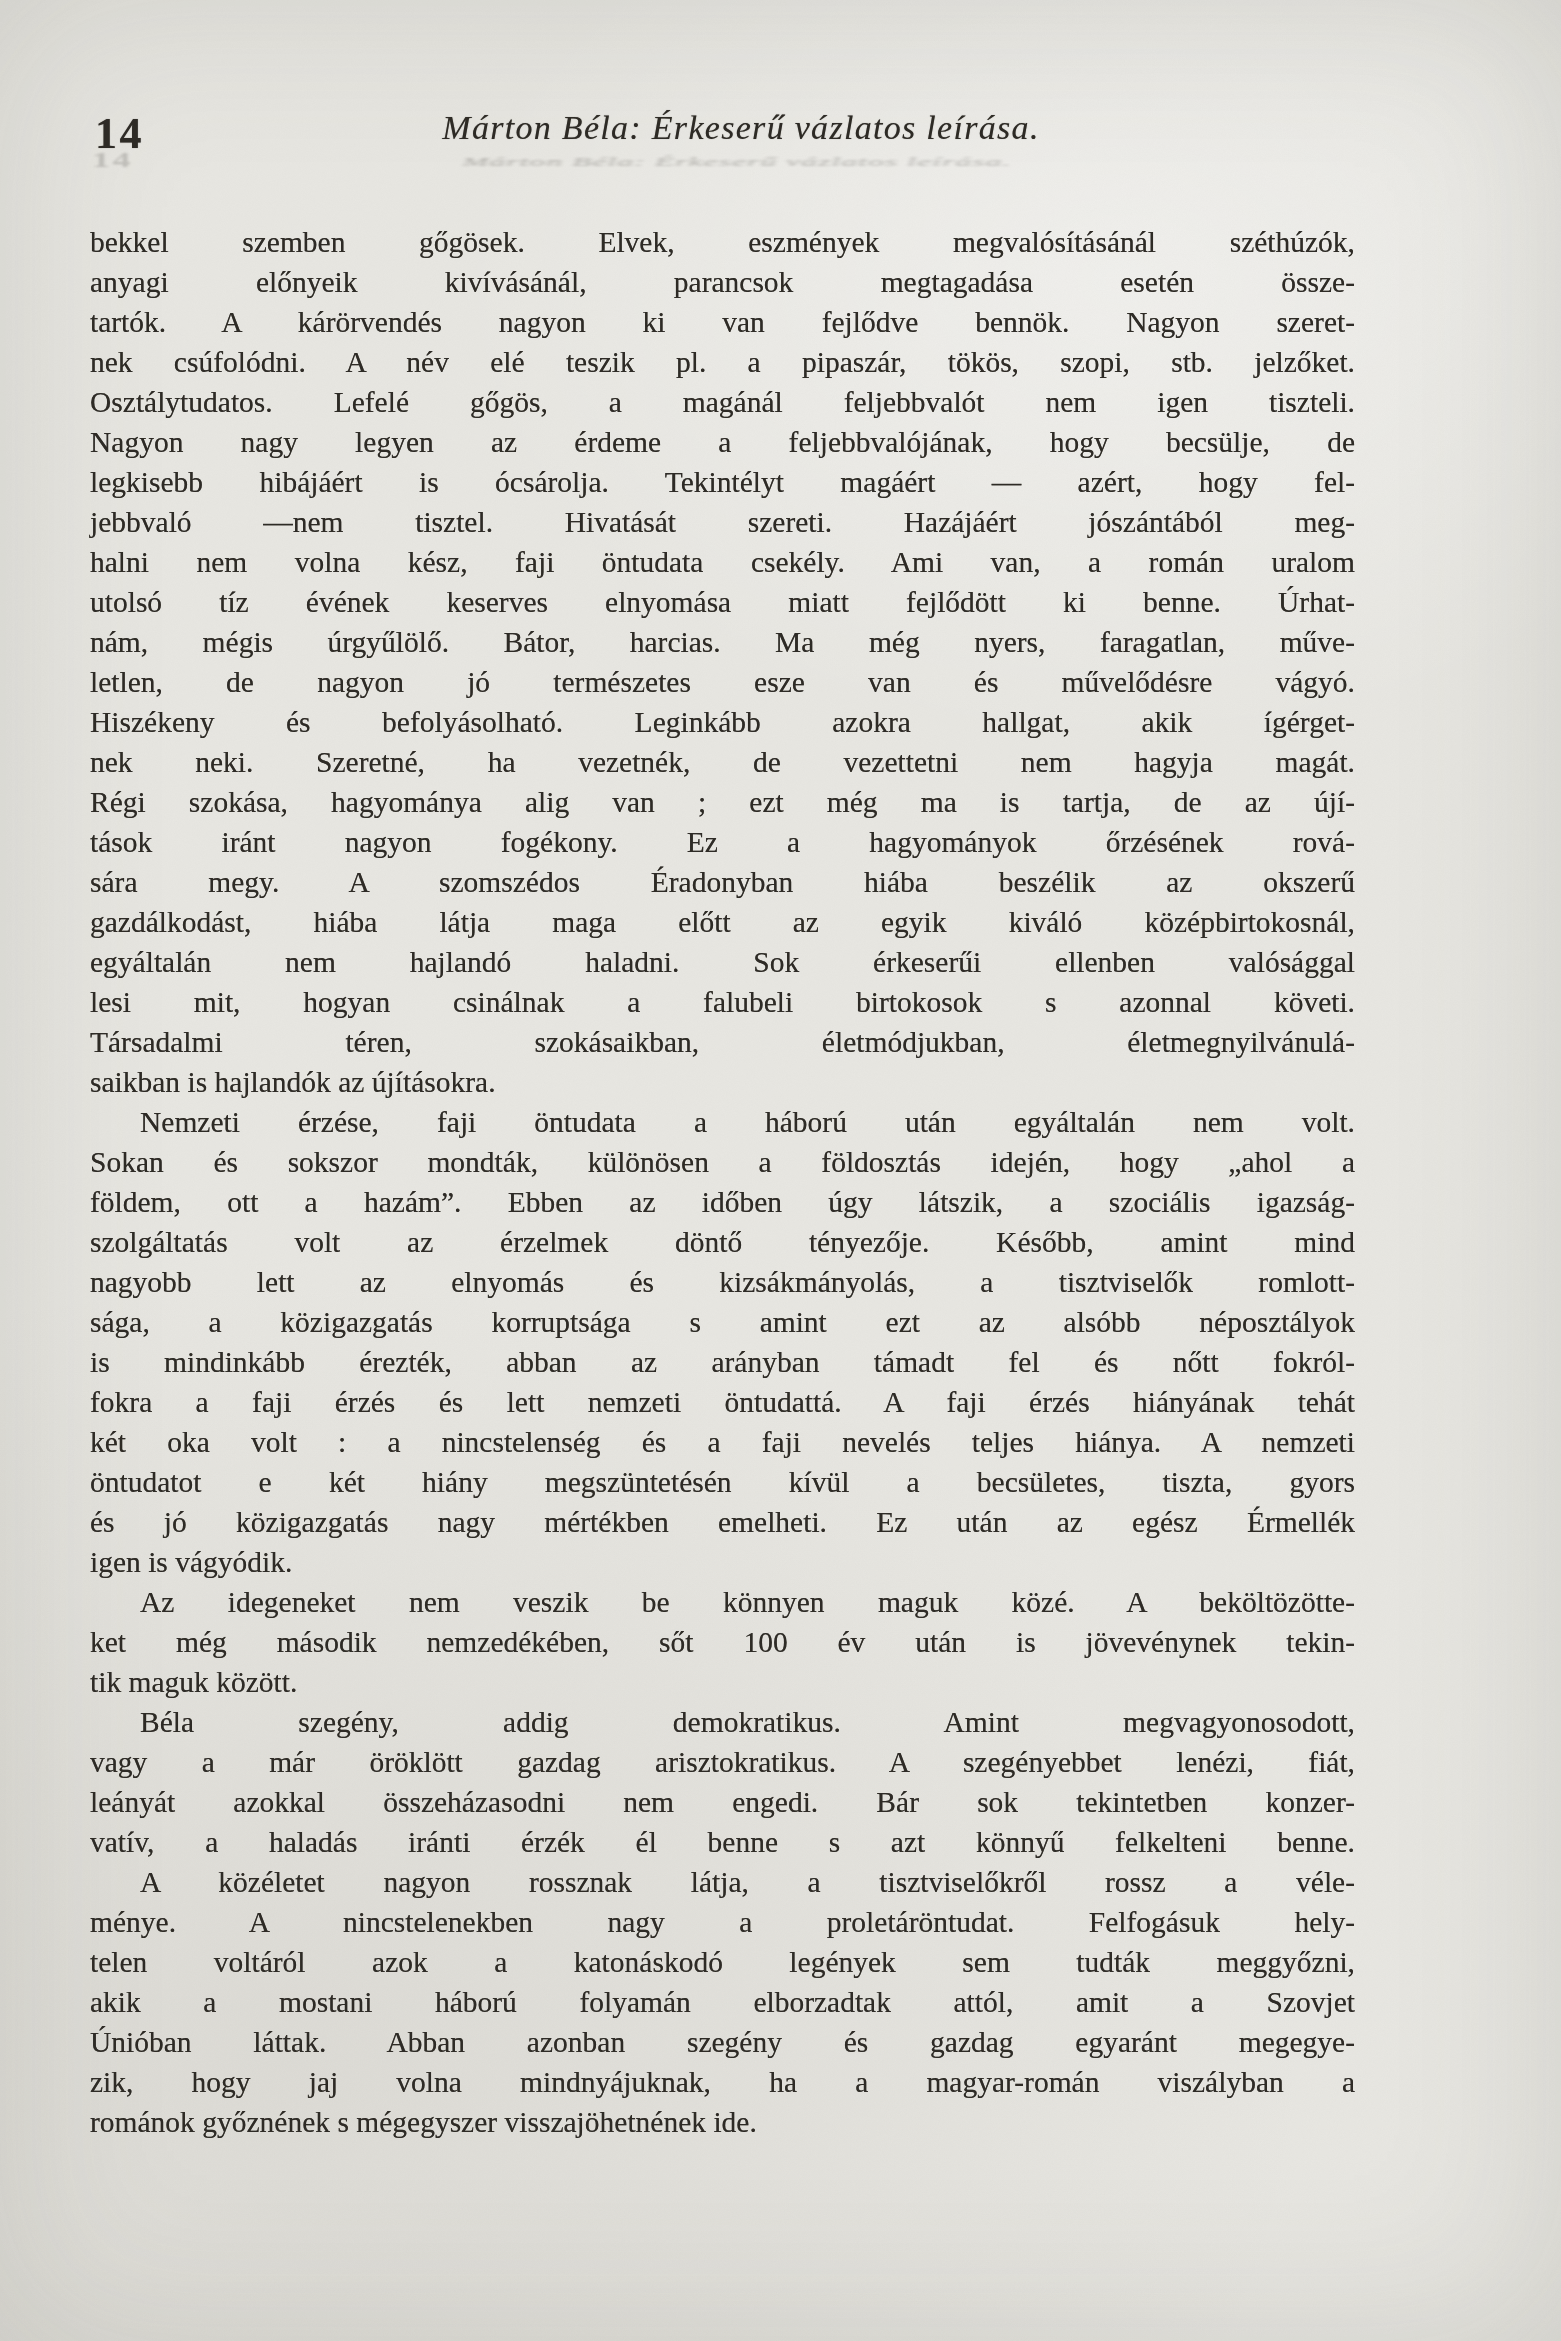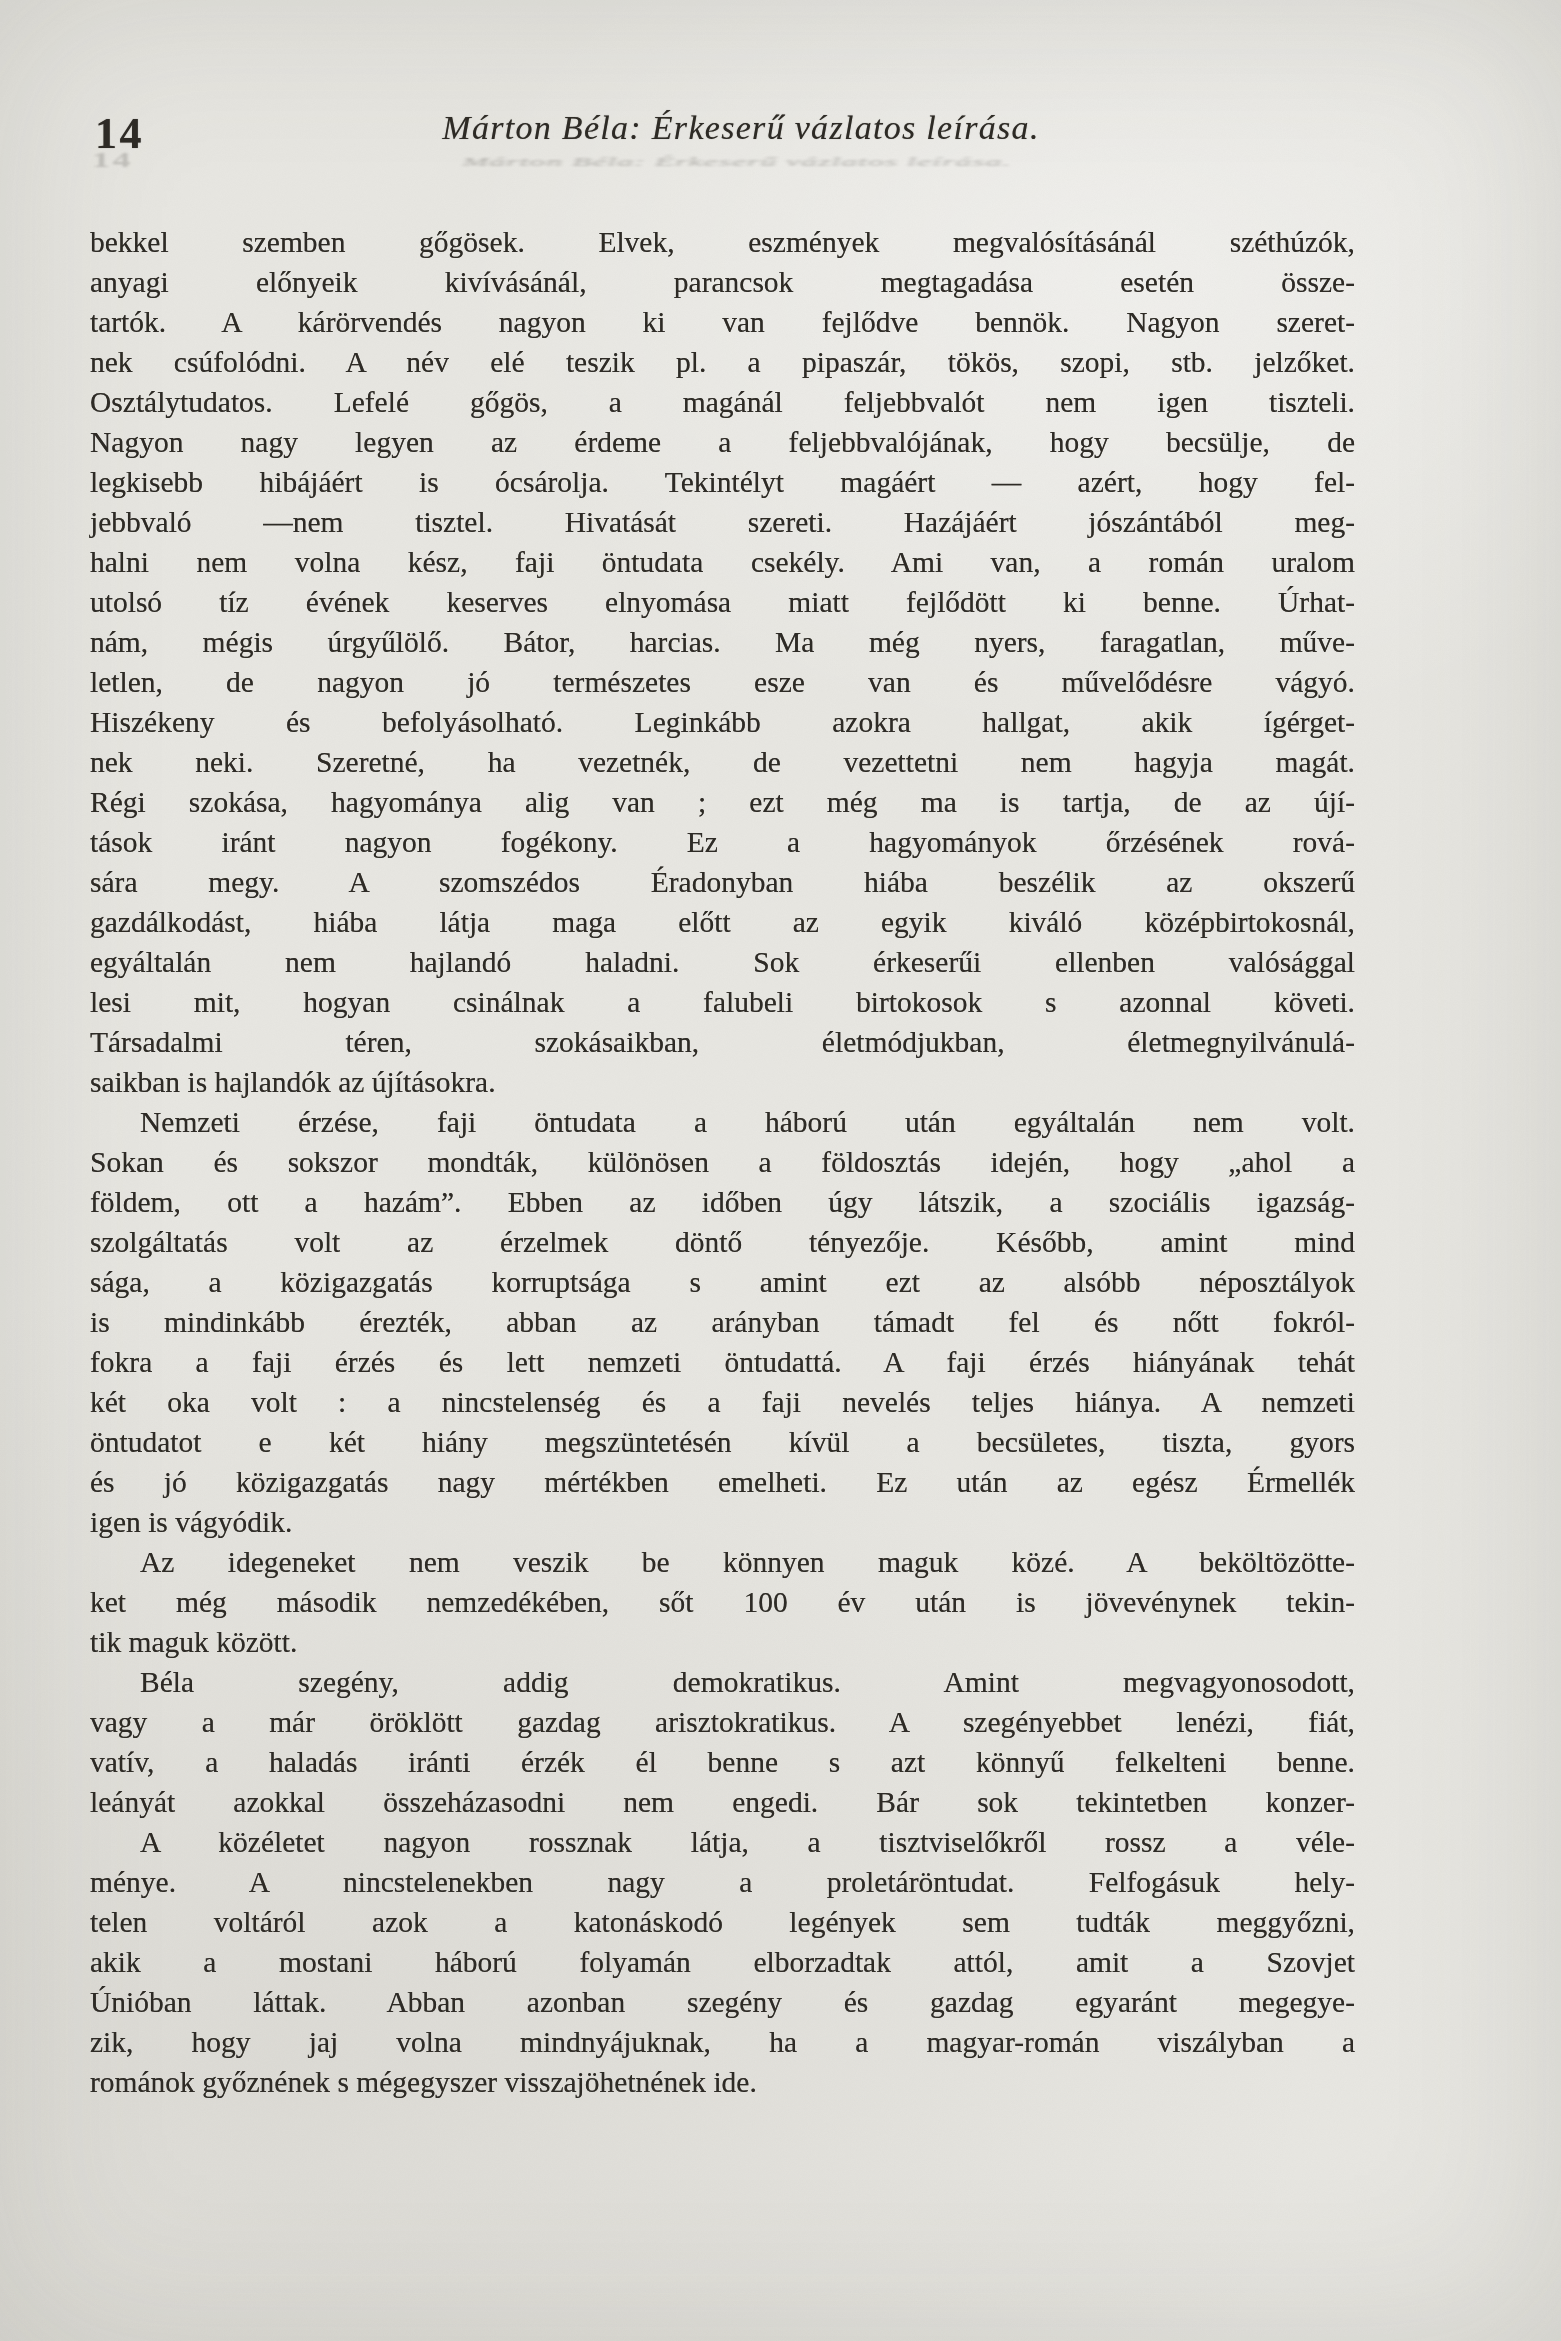--- a/index.html
+++ b/index.html
@@ -104,34 +104,35 @@
       <div class="line stretch">sára megy. A szomszédos Éradonyban hiába beszélik az okszerű</div>
       <div class="line stretch">gazdálkodást, hiába látja maga előtt az egyik kiváló középbirtokosnál,</div>
       <div class="line stretch">egyáltalán nem hajlandó haladni. Sok érkeserűi ellenben valósággal</div>
       <div class="line stretch">lesi mit, hogyan csinálnak a falubeli birtokosok s azonnal követi.</div>
       <div class="line stretch">Társadalmi téren, szokásaikban, életmódjukban, életmegnyilvánulá-</div>
       <div class="line endline">saikban is hajlandók az újításokra.</div>
       <div class="line indent stretch">Nemzeti érzése, faji öntudata a háború után egyáltalán nem volt.</div>
       <div class="line stretch">Sokan és sokszor mondták, különösen a földosztás idején, hogy „ahol a</div>
       <div class="line stretch">földem, ott a hazám”. Ebben az időben úgy látszik, a szociális igazság-</div>
       <div class="line stretch">szolgáltatás volt az érzelmek döntő tényezője. Később, amint mind</div>
+      <div class="line stretch">nagyobb lett az elnyomás és kizsákmányolás, a tisztviselők romlott-</div>
       <div class="line stretch">sága, a közigazgatás korruptsága s amint ezt az alsóbb néposztályok</div>
       <div class="line stretch">is mindinkább érezték, abban az arányban támadt fel és nőtt fokról-</div>
       <div class="line stretch">fokra a faji érzés és lett nemzeti öntudattá. A faji érzés hiányának tehát</div>
       <div class="line stretch">két oka volt : a nincstelenség és a faji nevelés teljes hiánya. A nemzeti</div>
       <div class="line stretch">öntudatot e két hiány megszüntetésén kívül a becsületes, tiszta, gyors</div>
       <div class="line stretch">és jó közigazgatás nagy mértékben emelheti. Ez után az egész Érmellék</div>
       <div class="line endline">igen is vágyódik.</div>
       <div class="line indent stretch">Az idegeneket nem veszik be könnyen maguk közé. A beköltözötte-</div>
       <div class="line stretch">ket még második nemzedékében, sőt 100 év után is jövevénynek tekin-</div>
       <div class="line endline">tik maguk között.</div>
       <div class="line indent stretch">Béla szegény, addig demokratikus. Amint megvagyonosodott,</div>
       <div class="line stretch">vagy a már öröklött gazdag arisztokratikus. A szegényebbet lenézi, fiát,</div>
+      <div class="line stretch">leányát azokkal összeházasodni nem engedi. Bár sok tekintetben konzer-</div>
       <div class="line stretch">vatív, a haladás iránti érzék él benne s azt könnyű felkelteni benne.</div>
-      <div class="line stretch">leányát azokkal összeházasodni nem engedi. Bár sok tekintetben konzer-</div>
       <div class="line indent stretch">A közéletet nagyon rossznak látja, a tisztviselőkről rossz a véle-</div>
       <div class="line stretch">ménye. A nincstelenekben nagy a proletáröntudat. Felfogásuk hely-</div>
       <div class="line stretch">telen voltáról azok a katonáskodó legények sem tudták meggyőzni,</div>
       <div class="line stretch">akik a mostani háború folyamán elborzadtak attól, amit a Szovjet</div>
       <div class="line stretch">Únióban láttak. Abban azonban szegény és gazdag egyaránt megegye-</div>
       <div class="line stretch">zik, hogy jaj volna mindnyájuknak, ha a magyar-román viszályban a</div>
       <div class="line endline">románok győznének s mégegyszer visszajöhetnének ide.</div>
     </div>
 
   <div class="vignette"></div>

